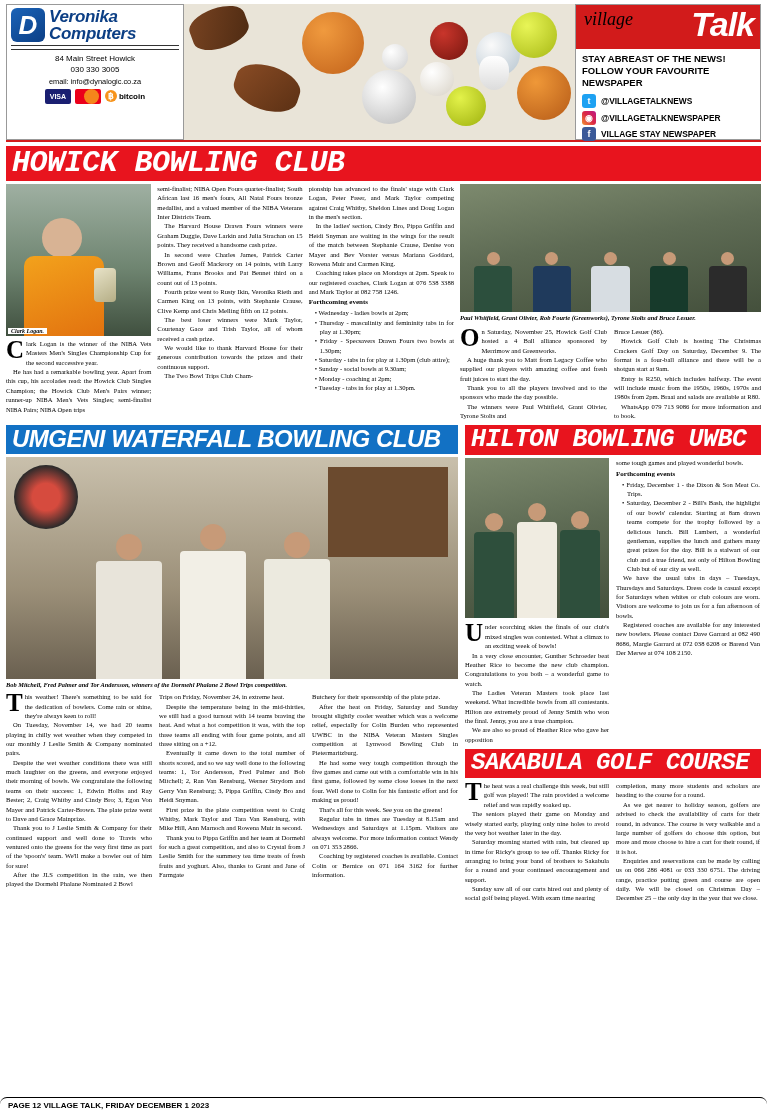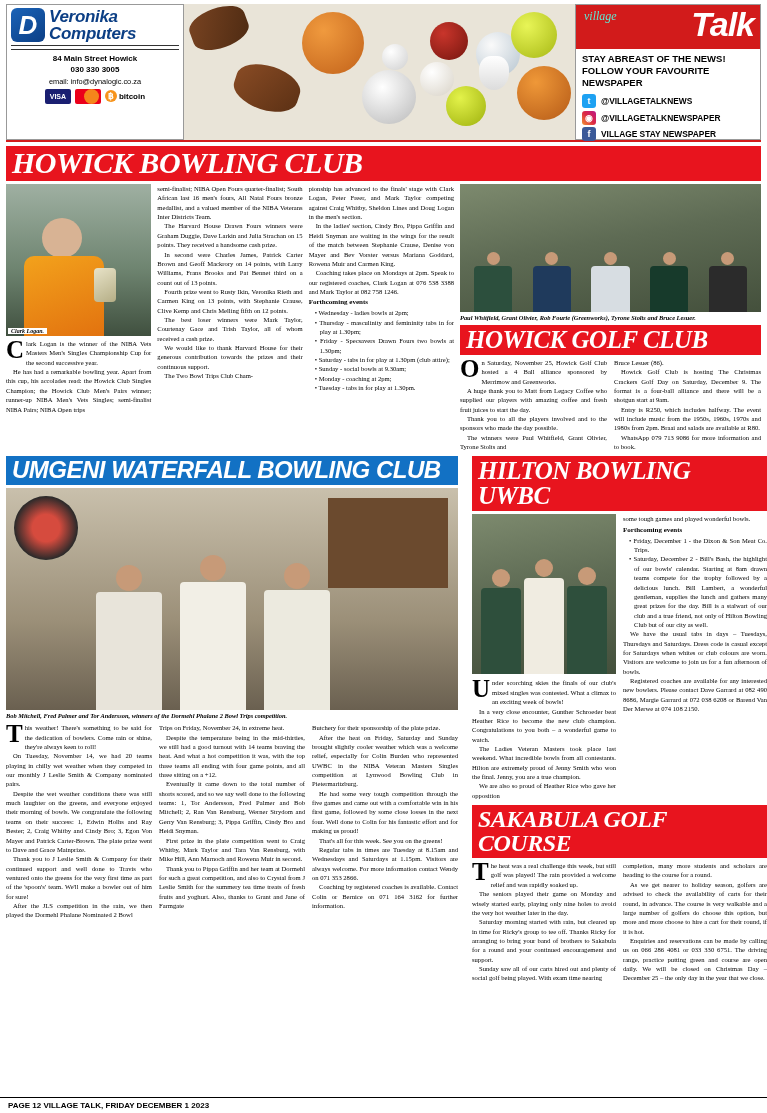--- a/index.html
+++ b/index.html
@@ -24,21 +24,21 @@
     background:linear-gradient(145deg,#1a63b8,#0c3f85);
     color:#fff; font-family:"Liberation Sans",sans-serif; font-weight:bold;
     font-size:26px; display:flex; align-items:center; justify-content:center;
     font-style:italic;
   }
   .dyna-name { font-family:"Liberation Sans",sans-serif; font-weight:bold; line-height:1.0; }
   .dyna-name .l1 { font-size:17px; color:#0c3f85; font-style:italic; letter-spacing:-0.3px;}
   .dyna-name .l2 { font-size:17px; color:#0c3f85; font-style:italic; letter-spacing:-0.3px;}
   .dyna-rule { border-top:1px solid #333; margin:3px 0 2px 0; }
   .dyna-svcs { font-size:7.2px; line-height:1.5; font-family:"Liberation Sans",sans-serif; text-align:center; }
-  .dyna-addr { font-size:8px; font-weight:bold; text-align:center; font-family:"Liberation Sans",sans-serif; line-height:1.35; margin-top:4px;}
+  .dyna-addr { font-size:8px; font-weight:normal; text-align:center; font-family:"Liberation Sans",sans-serif; line-height:1.35; margin-top:4px;}
   .dyna-email { font-size:7.4px; text-align:center; font-family:"Liberation Sans",sans-serif; margin-top:1px;}
   .dyna-pay { display:flex; align-items:center; justify-content:center; gap:4px; margin-top:3px; }
   .pay-card { width:26px;height:15px;border-radius:2px;background:#1a1f71;color:#fff;font-size:7px;
     font-family:"Liberation Sans",sans-serif;display:flex;align-items:center;justify-content:center;font-weight:bold;}
   .pay-mc { width:26px;height:15px;border-radius:2px;background:#eb001b;position:relative;}
   .pay-mc:after{content:"";position:absolute;left:9px;top:0;width:15px;height:15px;border-radius:50%;background:#f79e1b;opacity:.85;}
   .pay-btc { font-size:8px; font-family:"Liberation Sans",sans-serif; font-weight:bold; display:flex;align-items:center;gap:2px;}
   .btc-circle{width:12px;height:12px;border-radius:50%;background:#f7931a;color:#fff;font-size:9px;display:flex;align-items:center;justify-content:center;}
 
   .sports-hero { flex:1; position:relative; overflow:hidden; background:#e9e4d8; }
@@ -46,33 +46,33 @@
   .ball { position:absolute; border-radius:50%; }
   .sports-word {
     position:absolute; left:30px; top:38px;
     font-family:"Liberation Sans",sans-serif; font-weight:bold; font-style:italic;
     font-size:62px; letter-spacing:-1px; color:#e02020;
     -webkit-text-stroke:2px #ffffff;
     text-shadow: 3px 3px 0 rgba(0,0,0,.35);
   }
   .ad-village { width:186px; border:1px solid #999; background:#fff; padding:0; }
   .vt-top { background:#d21b1b; height:44px; position:relative; }
-  .vt-village { position:absolute; left:8px; top:4px; color:#5eead4; font-family:"Liberation Serif",serif; font-style:italic; font-size:12px; }
+  .vt-village { position:absolute; left:8px; top:4px; color:#000000; font-family:"Liberation Serif",serif; font-style:italic; font-size:18px; }
   .vt-talk { position:absolute; right:6px; top:0px; color:#fff; font-family:"Liberation Sans",sans-serif; font-weight:bold; font-size:34px; font-style:italic; letter-spacing:-1px;}
   .vt-sub { padding:4px 6px; font-family:"Liberation Sans",sans-serif; font-weight:bold; font-size:9.5px; line-height:1.28; }
   .vt-social { padding:1px 6px 4px 6px; font-family:"Liberation Sans",sans-serif; font-size:8.4px; font-weight:bold;}
   .vt-row { display:flex; align-items:center; gap:5px; margin-bottom:2.5px; }
   .sico { width:14px;height:14px;border-radius:3px;display:flex;align-items:center;justify-content:center;color:#fff;font-size:9px;}
   .sico.tw{background:#1da1f2;}
   .sico.ig{background:linear-gradient(45deg,#f09433,#dc2743,#bc1888);}
   .sico.fb{background:#3b5998;}
 
   
   .redbar {
-    background:#e8141e; color:#fff; font-family:Liberation Serif, serif;
+    background:#e8141e; color:#fff; font-family:Liberation Mono, monospace;
     font-weight:bold; font-style:italic; letter-spacing:-0.5px;
     padding:2px 6px 3px 6px; line-height:1;
   }
   .bluebar {
     background:#1271c4; color:#fff; font-family:"Liberation Sans",sans-serif;
     font-weight:bold; font-style:italic; letter-spacing:-0.5px;
     padding:2px 6px 3px 6px; line-height:1;
   }
 
   
@@ -93,21 +93,21 @@
 
   
   .figgrp { position:absolute; bottom:0; display:flex; align-items:flex-end; gap:2px; }
   .fig { width:14%; }
   .fig .head { width:13px;height:13px;border-radius:50%;background:#c79a78;margin:0 auto 1px auto;}
   .fig .body { height:46px; border-radius:4px 4px 0 0; }
 
   .footer {
     position:absolute; bottom:0; left:0; width:767px; height:16px;
     border-top:1px solid #000; font-family:"Liberation Sans",sans-serif;
-    font-size:8px; font-weight:bold; padding:3px 0 0 8px; background:#fff;
+    font-size:8px; font-weight:bold; padding:3px 0 0 8px; background:#fff;border-radius:7px;
   }
 </style>
 </head>
 <body>
 
 <div class="page">
 
   <div class="topbanner">
 
     <div class="ad-dyna">
@@ -243,40 +243,39 @@
                 <div class="body" style="background:#173a2b;"></div>
               </div>
             <div class="fig">
                 <div class="head"></div>
                 <div class="body" style="background:#2b2b2b;"></div>
               </div>
           </div>
         </div>
         <div class="caption">Paul Whitfield, Grant Olivier, Rob Fourie (Greenworks), Tyrone Stolts and Bruce Lesuer.</div>
 
-        <div class="redbar" style="font-size:25px;margin-top:1px;">HOWICK GOLF CLUB</div>
         <div style="display:flex;gap:7px;margin-top:3px;">
           <div class="cols dropcap" style="width:147px;">
             <p class="first">On Saturday, November 25, Howick Golf Club hosted a 4 Ball alliance sponsored by Merrimow and Greenworks.</p>
             <p>A huge thank you to Matt from Legacy Coffee who supplied our players with amazing coffee and fresh fruit juices to start the day.</p>
             <p>Thank you to all the players involved and to the sponsors who made the day possible.</p>
             <p>The winners were Paul Whitfield, Grant Olivier, Tyrone Stolts and</p>
           </div>
           <div class="cols" style="width:147px;">
             <p class="first">Bruce Lesuer (86).</p>
             <p>Howick Golf Club is hosting The Christmas Crackers Golf Day on Saturday, December 9. The format is a four-ball alliance and there will be a shotgun start at 9am.</p>
             <p>Entry is R250, which includes halfway. The event will include music from the 1950s, 1960s, 1970s and 1980s from 2pm. Braai and salads are available at R80.</p>
             <p>WhatsApp 079 713 9086 for more information and to book.</p>
           </div>
         </div>
       </div>
     </div>
   </div>
 
-  <div style="display:flex;gap:14px;margin-top:5px;justify-content:space-between;">
+  <div style="display:flex;gap:7px;margin-top:5px;justify-content:space-between;">
 
     <div style="width:452px;">
       <div class="bluebar" style="font-size:24px;">UMGENI WATERFALL BOWLING CLUB</div>
       <div class="photo" style="height:222px;margin-top:3px;background:linear-gradient(180deg,#c9c0ac 0%,#9b8f78 60%,#6a6050 100%);position:relative;">
         <div style="position:absolute;left:8px;top:8px;width:64px;height:64px;border-radius:50%;background:radial-gradient(circle,#d64b3e 30%,#2a2a2a 70%);"></div>
         <div style="position:absolute;right:10px;top:10px;width:120px;height:90px;background:#6b4a2e;"></div>
         <div class="figgrp" style="left:90px;gap:18px;">
           <div class="fig" style="width:66px;">
               <div class="head" style="width:26px;height:26px;"></div>
               <div class="body" style="height:118px;background:#e8e4da;"></div>

